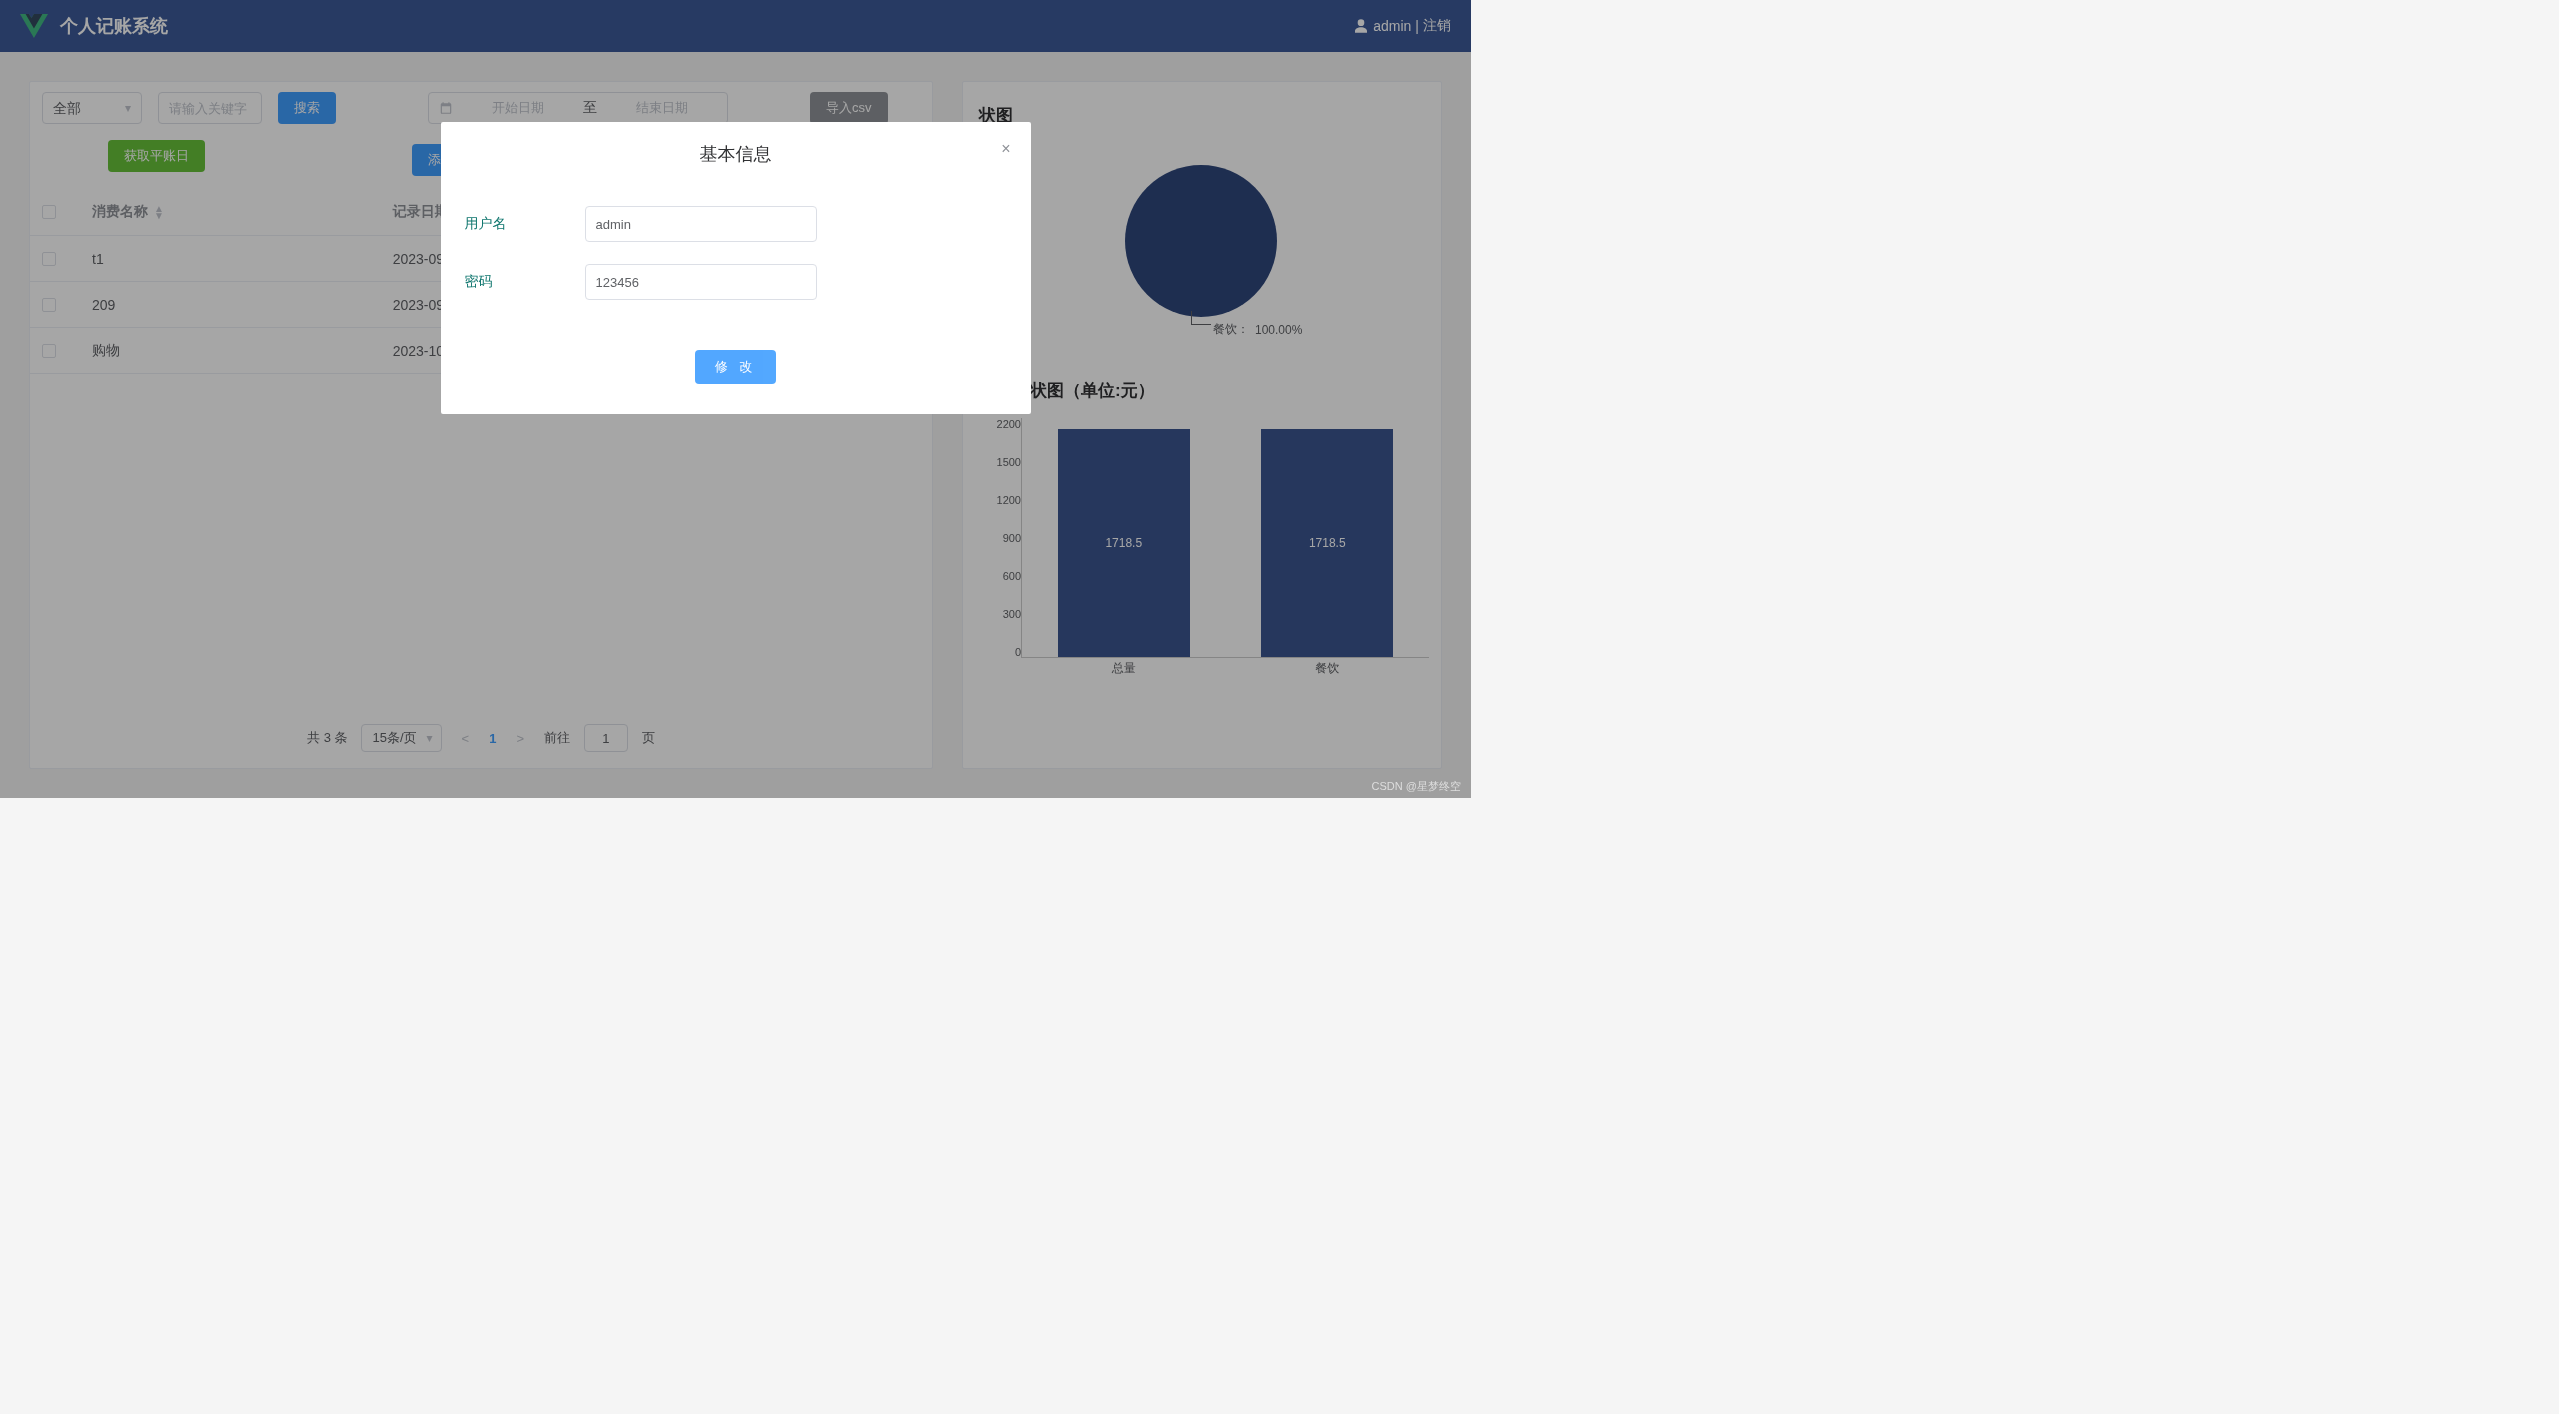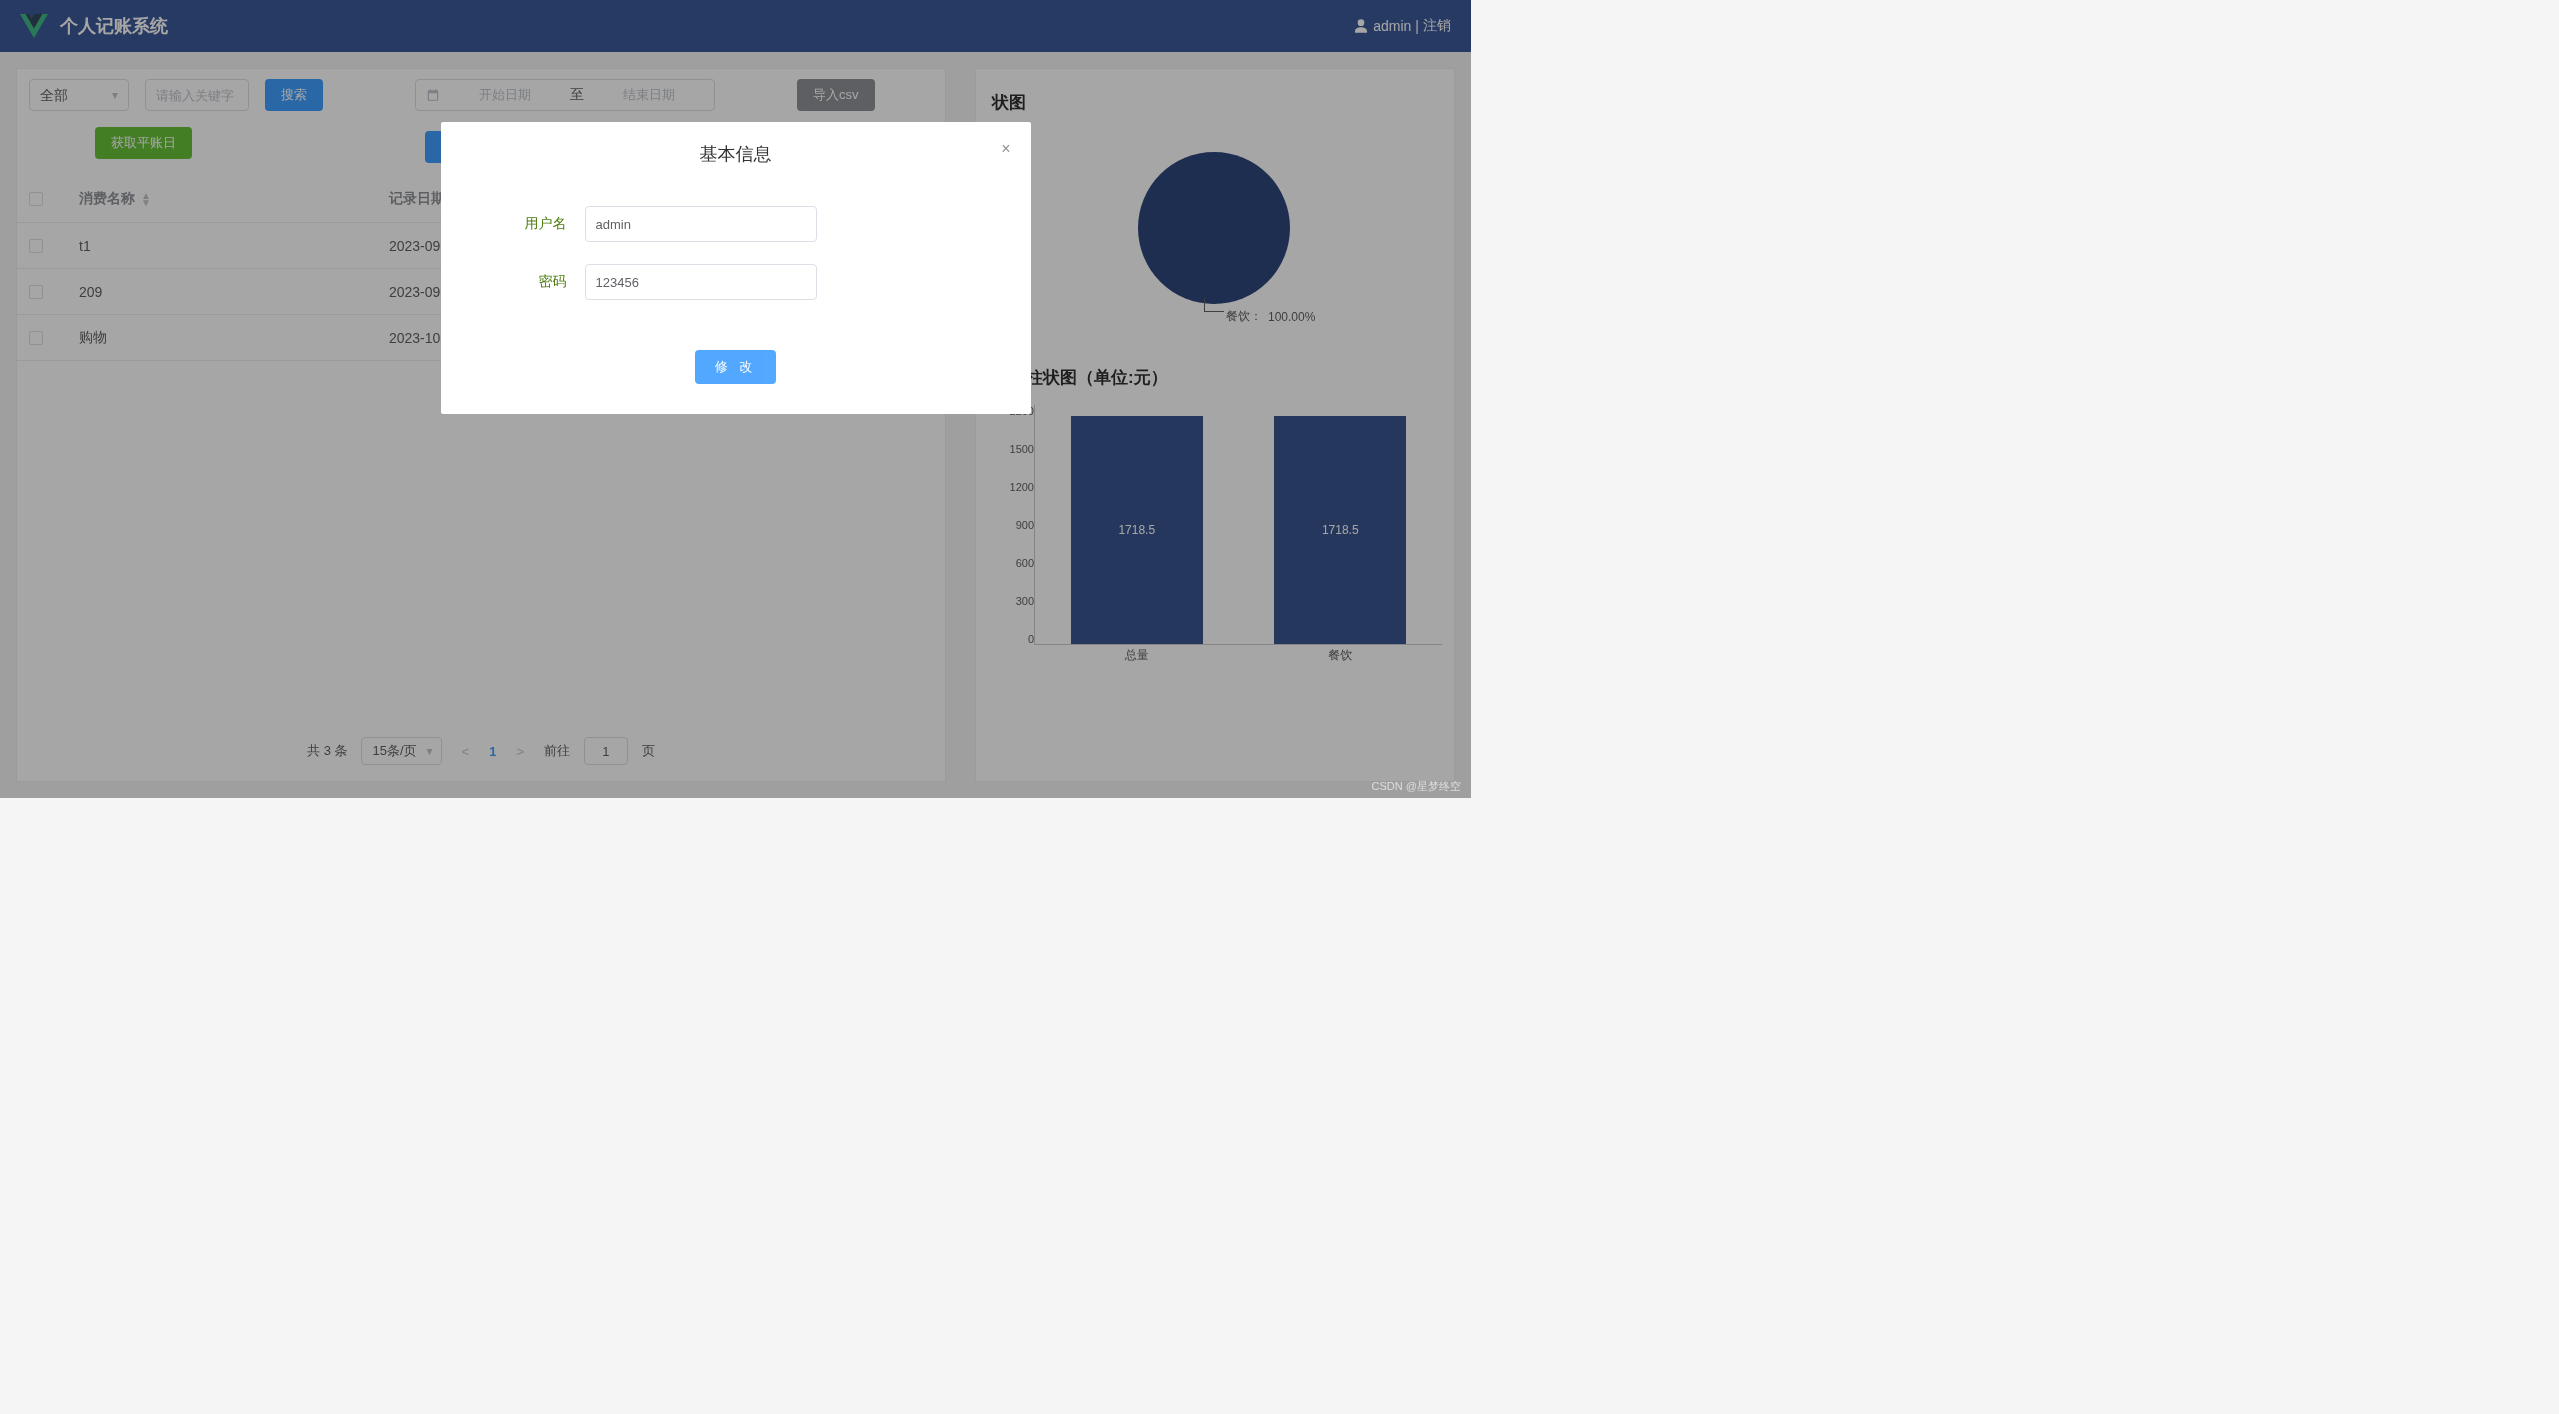--- a/index.html
+++ b/index.html
@@ -27,21 +27,21 @@
   .app-title { margin-left: 12px; font-size: 18px; font-weight: 600; }
   .header-spacer { flex: 1; }
   .header-user { display: flex; align-items: center; font-size: 14px; }
   .header-user a { color: #fff; text-decoration: none; }
   .header-user .sep { margin: 0 4px; }
   .user-icon { width: 16px; height: 16px; margin-right: 4px; }
 
   
   .main {
     display: flex;
-    padding: 16px;
+    padding: 29px;
     gap: 29px;
     height: calc(100% - 52px);
   }
   .panel {
     background: #fff;
     border: 1px solid #ebeef5;
     border-radius: 2px;
   }
   .left-panel { flex: 1; display: flex; flex-direction: column; }
   .right-panel { width: 480px; display: flex; flex-direction: column; padding: 8px 12px; }
@@ -202,21 +202,21 @@
   }
   .dialog {
     width: 590px; background: #fff; border-radius: 2px; margin-top: 122px;
     padding: 20px 24px 30px; position: relative; height: fit-content;
   }
   .dialog-close {
     position: absolute; top: 18px; right: 20px; color: #909399; font-size: 16px; cursor: pointer;
   }
   .dialog-title { text-align: center; font-size: 18px; color: #303133; margin-bottom: 40px; }
   .form-row { display: flex; align-items: center; margin-bottom: 22px; }
-  .form-row label { width: 120px; text-align: right; padding-right: 18px; color: #4d7c0f; }
+  .form-row label { width: 120px; padding-right: 24px; color: #0f766e; }
   .form-row .el-input { flex: 0 0 232px; height: 36px; }
   .dialog-footer { text-align: center; margin-top: 50px; }
   .dialog-footer .btn-primary { padding: 16px 20px; height: 34px; letter-spacing: 4px; opacity: 0.9; }
 
   
   .watermark {
     position: absolute; right: 10px; bottom: 4px; font-size: 11px; color: #ddd;
     z-index: 9999; pointer-events: none;
   }
 </style>

